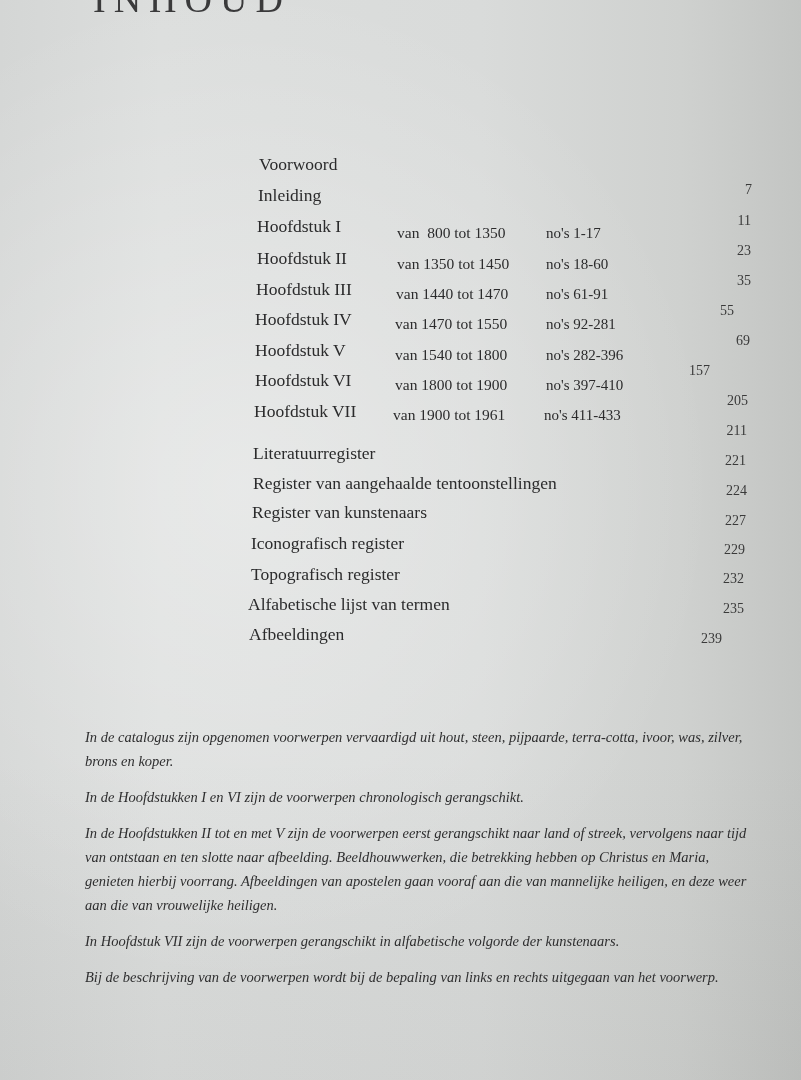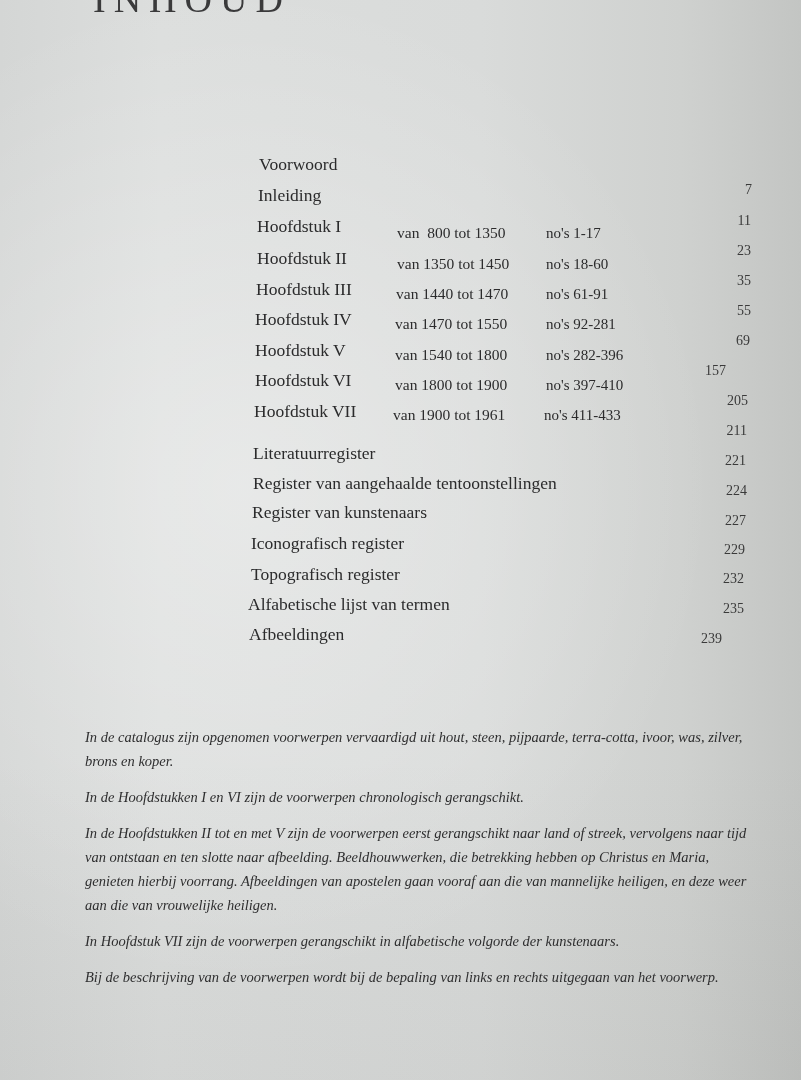--- a/index.html
+++ b/index.html
@@ -156,23 +156,23 @@
     <span class="entry-title">Alfabetische lijst van termen</span>
   </div>
   <div class="toc-row" style="left:249px; top:621px;">
     <span class="entry-title">Afbeeldingen</span>
   </div>
 
   <span class="page-num" style="left:702px; top:180px;">7</span>
   <span class="page-num" style="left:701px; top:211px;">11</span>
   <span class="page-num" style="left:701px; top:241px;">23</span>
   <span class="page-num" style="left:701px; top:271px;">35</span>
-  <span class="page-num" style="left:701px; top:301px;">55</span>
+  <span class="page-num" style="left:684px; top:301px;">55</span>
   <span class="page-num" style="left:700px; top:331px;">69</span>
-  <span class="page-num" style="left:676px; top:361px;">157</span>
+  <span class="page-num" style="left:660px; top:361px;">157</span>
   <span class="page-num" style="left:698px; top:391px;">205</span>
   <span class="page-num" style="left:697px; top:421px;">211</span>
   <span class="page-num" style="left:696px; top:451px;">221</span>
   <span class="page-num" style="left:697px; top:481px;">224</span>
   <span class="page-num" style="left:696px; top:511px;">227</span>
   <span class="page-num" style="left:695px; top:540px;">229</span>
   <span class="page-num" style="left:694px; top:569px;">232</span>
   <span class="page-num" style="left:694px; top:599px;">235</span>
   <span class="page-num" style="left:672px; top:629px;">239</span>
 </div>

